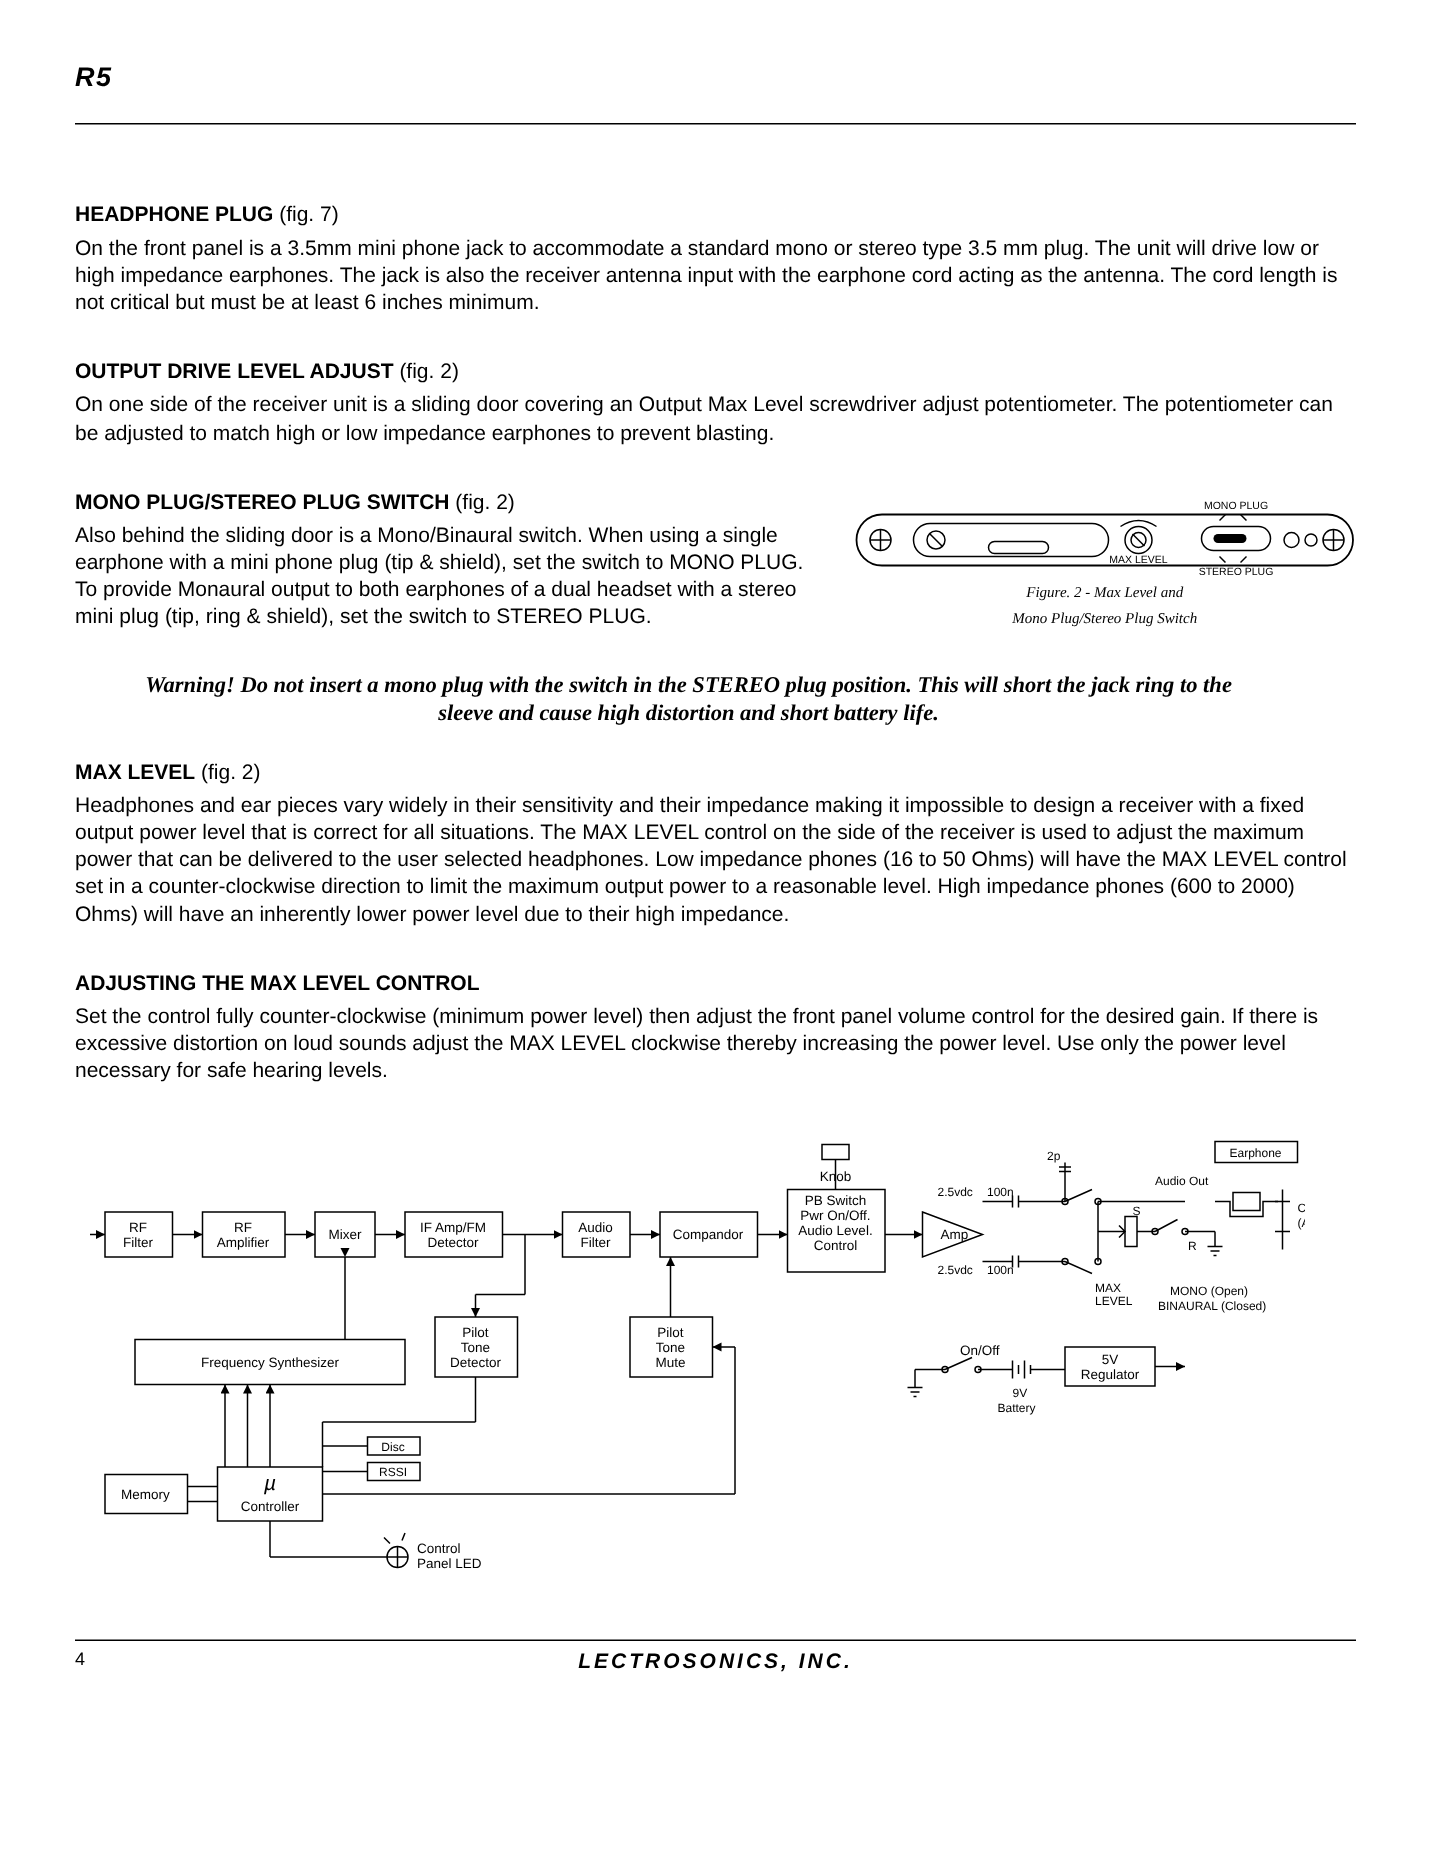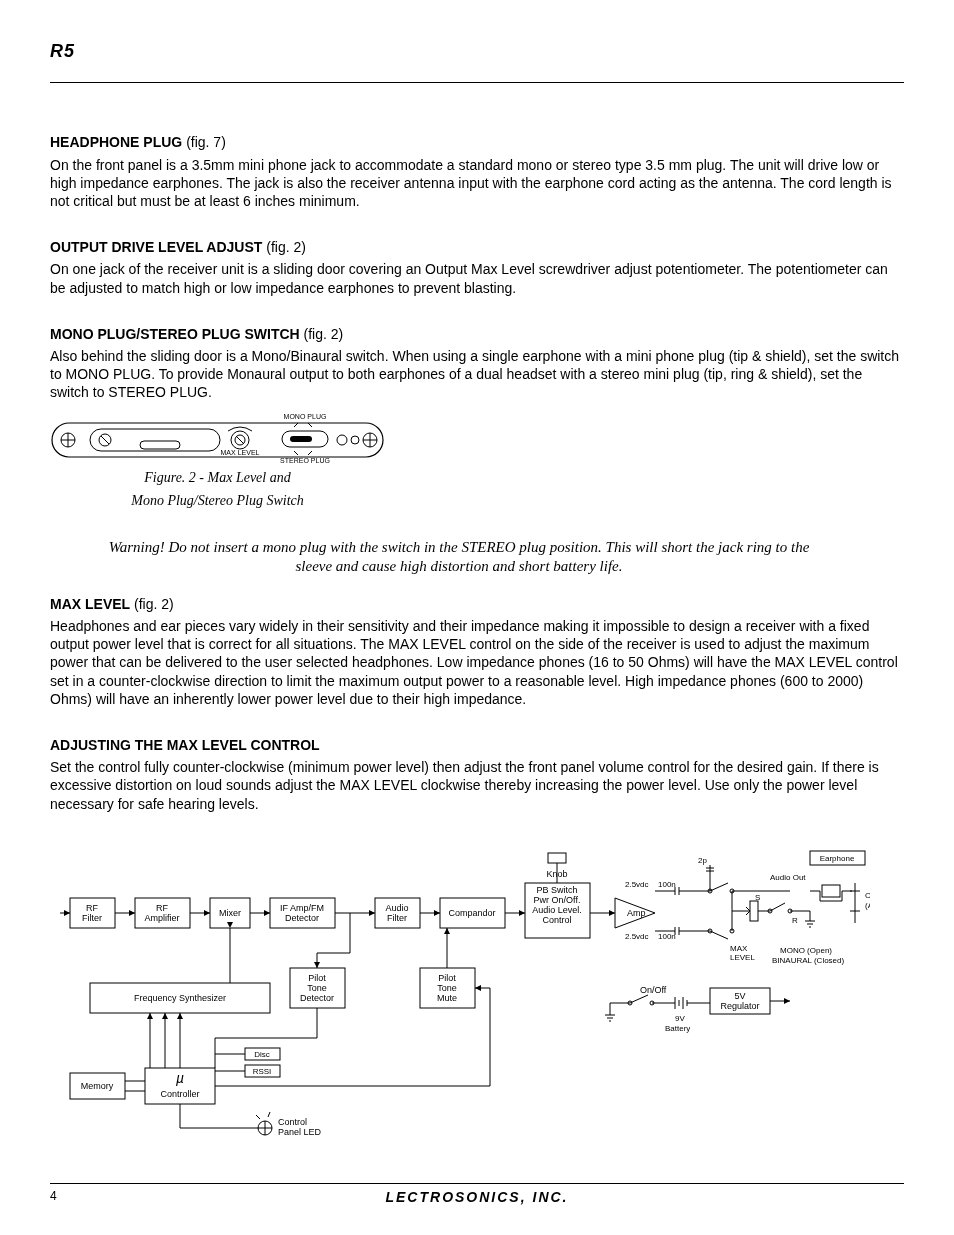--- a/index.html
+++ b/index.html
@@ -32,41 +32,40 @@
     font-weight: normal;
   }
   .section {
     margin-bottom: 28px;
   }
   .section p {
     margin: 4px 0 0 0;
   }
   .two-col {
     display: flex;
-    gap: 4px;
-    flex-direction: column;
+    gap: 24px;
   }
   .col-left {
     flex: 1;
   }
   .col-right {
     width: 335px;
     text-align: center;
   }
   .fig-caption {
     font-family: "Times New Roman", serif;
     font-style: italic;
-    font-size: 14px;
+    font-size: 10px;
     text-align: center;
     margin-top: 4px;
   }
   .warning {
     font-family: "Times New Roman", serif;
     font-style: italic;
-    font-weight: normal;
+    font-weight: bold;
     font-size: 15px;
     text-align: center;
     margin: 10px 80px 18px 44px;
   }
   .footer {
     border-top: 1.5px solid #000;
     margin-top: 20px;
     padding-top: 4px;
     display: flex;
     align-items: center;
@@ -104,21 +103,21 @@
 
 <div class="section">
   <span class="section-title">HEADPHONE PLUG</span>
   <span class="fig-ref">(fig. 7)</span>
   <p>On the front panel is a 3.5mm mini phone jack to accommodate a standard mono or stereo type 3.5 mm plug.  The unit will drive low or high impedance earphones.  The jack is also the receiver antenna input with the earphone cord acting as the antenna.  The cord length is not critical but must be at least 6 inches minimum.</p>
 </div>
 
 <div class="section">
   <span class="section-title">OUTPUT DRIVE LEVEL ADJUST</span>
   <span class="fig-ref">(fig. 2)</span>
-  <p>On one jack of the receiver unit is a sliding door covering an Output Max Level screwdriver adjust potentiometer.  The potentiometer can be adjusted to match high or low impedance earphones to prevent blasting.</p>
+  <p>On one side of the receiver unit is a sliding door covering an Output Max Level screwdriver adjust potentiometer.  The potentiometer can be adjusted to match high or low impedance earphones to prevent blasting.</p>
 </div>
 
 <div class="section two-col">
   <div class="col-left">
     <span class="section-title">MONO PLUG/STEREO PLUG SWITCH</span>
     <span class="fig-ref">(fig. 2)</span>
     <p>Also behind the sliding door is a Mono/Binaural switch.  When using a single earphone with a mini phone plug (tip &amp; shield), set the switch to MONO PLUG.  To provide Monaural output to both earphones of a dual headset with a stereo mini plug (tip, ring &amp; shield), set the switch to STEREO PLUG.</p>
   </div>
   <div class="col-right">
     <svg width="335" height="60" viewBox="0 0 335 60">

